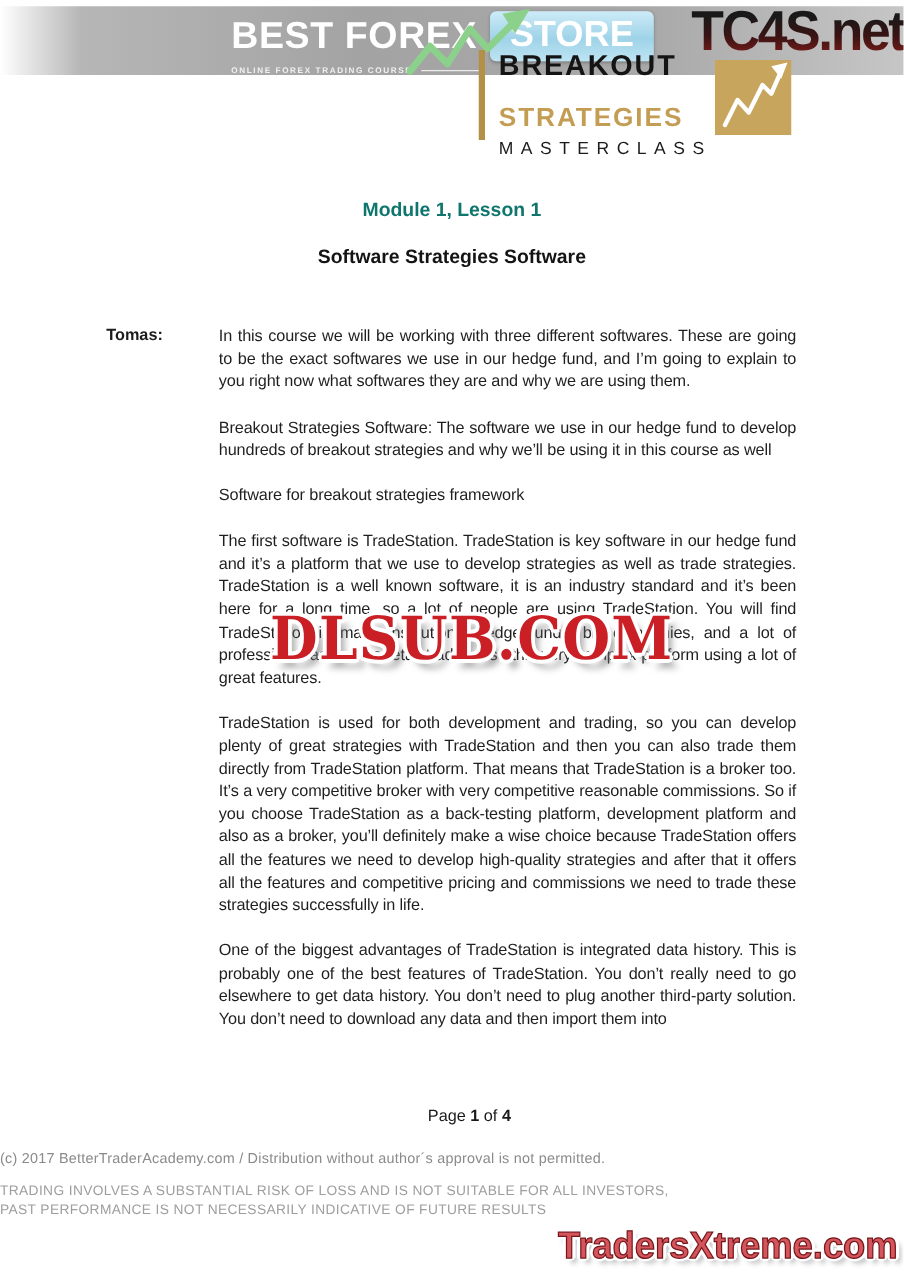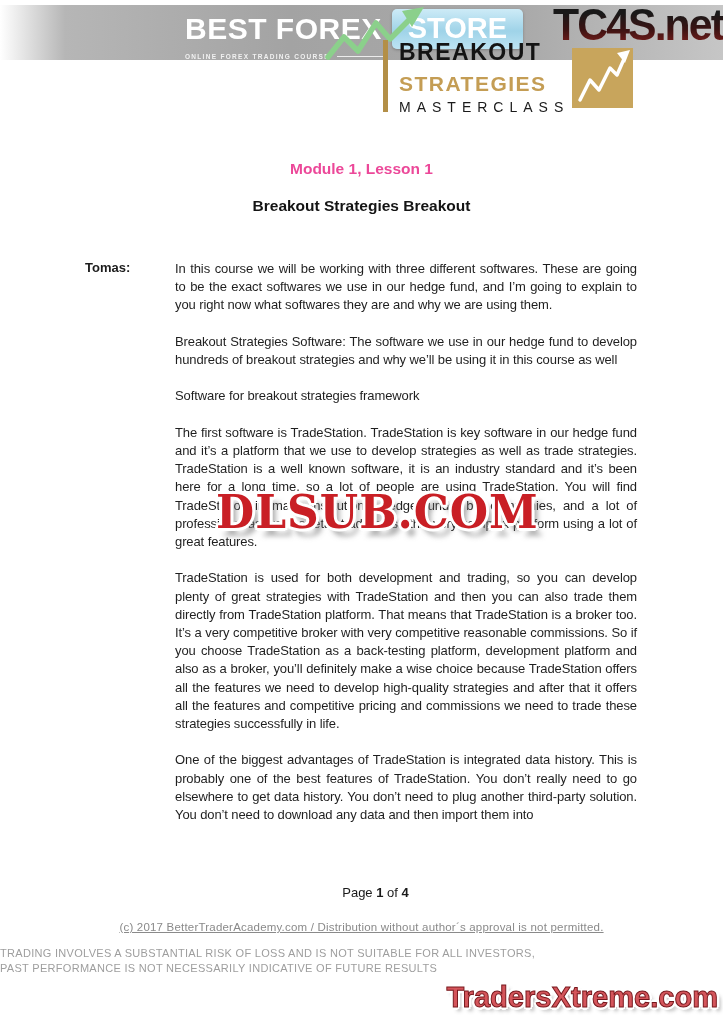--- a/index.html
+++ b/index.html
@@ -24,27 +24,27 @@
   .tc4s { position:absolute; right:0px; top:2px; z-index:5;
           font-weight:800; font-size:45px; line-height:1; letter-spacing:-2px;
           transform:scaleX(.95); transform-origin:right top;
           color:#53100f;
           background:linear-gradient(180deg,#191919 25%,#3a1313 60%,#7a1d1a 95%);
           -webkit-background-clip:text; background-clip:text; -webkit-text-fill-color:transparent; }
 
   .course-logo { position:absolute; left:383px; top:40px; z-index:4; display:flex; }
   .gold-bar { width:5px; height:72px; background:#b38f47; margin-right:11px; }
   .course-l1 { font-size:23px; font-weight:700; letter-spacing:1.5px; color:#141414; line-height:1.05; }
-  .course-l2 { font-size:21px; font-weight:700; letter-spacing:1.5px; color:#c49d54; margin-top:9px; line-height:1.05; }
+  .course-l2 { font-size:21px; font-weight:700; letter-spacing:1.5px; color:#c49d54; margin-top:20px; line-height:1.05; }
   .course-l3 { font-size:14px; font-weight:400; letter-spacing:6px; color:#1b1b1b; margin-top:5px; line-height:1.05; }
   .gold-square { position:absolute; left:572px; top:48px; width:61px; height:60px; background:#c8a55c; z-index:3; }
 
   
   .title-block { position:absolute; left:0; top:160px; width:723px; text-align:center; z-index:2; }
-  .title-1 { font-size:15.5px; font-weight:700; color:#ec4899; }
+  .title-1 { font-size:15.5px; font-weight:700; color:#0f766e; }
   .title-2 { font-size:15.5px; font-weight:700; color:#141414; margin-top:19px; }
 
   
   .transcript { position:absolute; left:0; top:260px; width:641px; z-index:2; }
   .speaker { position:absolute; left:85px; top:0; font-size:13px; font-weight:700; color:#1c1c1c; }
   .paras { margin-left:175px; width:462px; }
   .paras p { font-size:13px; line-height:18.2px; letter-spacing:-.1px; color:#1f1f1f;
              text-align:justify; text-justify:inter-word; margin-bottom:18.2px; }
   .paras p:last-child { margin-bottom:0; }
 
@@ -53,22 +53,22 @@
            font-family:"DejaVu Serif", serif; font-weight:700; font-size:44px; letter-spacing:1px;
            color:#c91f25; transform:scaleY(1.08);
            text-shadow:
              -2px -2px 0 #fff, 2px -2px 0 #fff, -2px 2px 0 #fff, 2px 2px 0 #fff,
              -3px 0 0 #fff, 3px 0 0 #fff, 0 -3px 0 #fff, 0 3px 0 #fff,
              6px 7px 5px rgba(115,115,115,.55); }
 
   
   .pageno { position:absolute; left:0; top:885px; width:723px; text-align:center; font-size:13px; color:#1a1a1a; z-index:2;padding-left:28px; }
   .pageno b { font-weight:700; }
-  .copyright { position:absolute; left:0; top:921px; width:723px; text-align:center;
-               font-size:11.5px; color:#8a8a8a; letter-spacing:.2px; z-index:2;text-decoration:underline; }
+  .copyright { position:absolute; left:0; top:921px; width:723px; text-align:left;
+               font-size:11.5px; color:#8a8a8a; letter-spacing:.2px; z-index:2; }
   .disc { position:absolute; left:0; width:579px; text-align:left; font-size:11px;
           color:#9e9e9e; letter-spacing:.3px; z-index:2; }
   .disc1 { top:947px; } .disc2 { top:962px; }
   .tx-badge { position:absolute; right:5px; top:980px; z-index:6;
               font-weight:800; font-size:30px; letter-spacing:0;
               color:#d4555b; -webkit-text-stroke:1px #74151a;
               transform:scaleX(.97); transform-origin:right top;
               text-shadow:
                 -2px -2px 0 #fff, 2px -2px 0 #fff, -2px 2px 0 #fff, 2px 2px 0 #fff,
                 0 -3px 0 #fff, 0 3px 0 #fff, -3px 0 0 #fff, 3px 0 0 #fff,
@@ -110,21 +110,21 @@
 
   <div class="gold-square">
     <svg width="61" height="60" viewBox="0 0 61 60">
       <path d="M8 52 L18 32 L27 42 L38 20 L45 27 L52 11" fill="none" stroke="#ffffff" stroke-width="3.5" stroke-linecap="round" stroke-linejoin="round"></path>
       <polygon points="45,5 58,2 53,15" fill="#ffffff"></polygon>
     </svg>
   </div>
 
   <div class="title-block">
     <div class="title-1">Module 1, Lesson 1</div>
-    <div class="title-2">Breakout Strategies Breakout</div>
+    <div class="title-2">Software Strategies Software</div>
   </div>
 
   <div class="transcript">
     <div class="speaker">Tomas:</div>
     <div class="paras">
       <p>In this course we will be working with three different softwares. These are going to be the exact softwares we use in our hedge fund, and I’m going to explain to you right now what softwares they are and why we are using them.</p>
       <p>Breakout Strategies Software: The software we use in our hedge fund to develop hundreds of breakout strategies and why we’ll be using it in this course as well</p>
       <p>Software for breakout strategies framework</p>
       <p>The first software is TradeStation. TradeStation is key software in our hedge fund and it’s a platform that we use to develop strategies as well as trade strategies. TradeStation is a well known software, it is an industry standard and it’s been here for a long time, so a lot of people are using TradeStation. You will find TradeStation in many institutions, hedge funds, big companies, and a lot of professional as well as retail traders use this very complex platform using a lot of great features.</p>
       <p>TradeStation is used for both development and trading, so you can develop plenty of great strategies with TradeStation and then you can also trade them directly from TradeStation platform. That means that TradeStation is a broker too. It’s a very competitive broker with very competitive reasonable commissions. So if you choose TradeStation as a back-testing platform, development platform and also as a broker, you’ll definitely make a wise choice because TradeStation offers all the features we need to develop high-quality strategies and after that it offers all the features and competitive pricing and commissions we need to trade these strategies successfully in life.</p>

